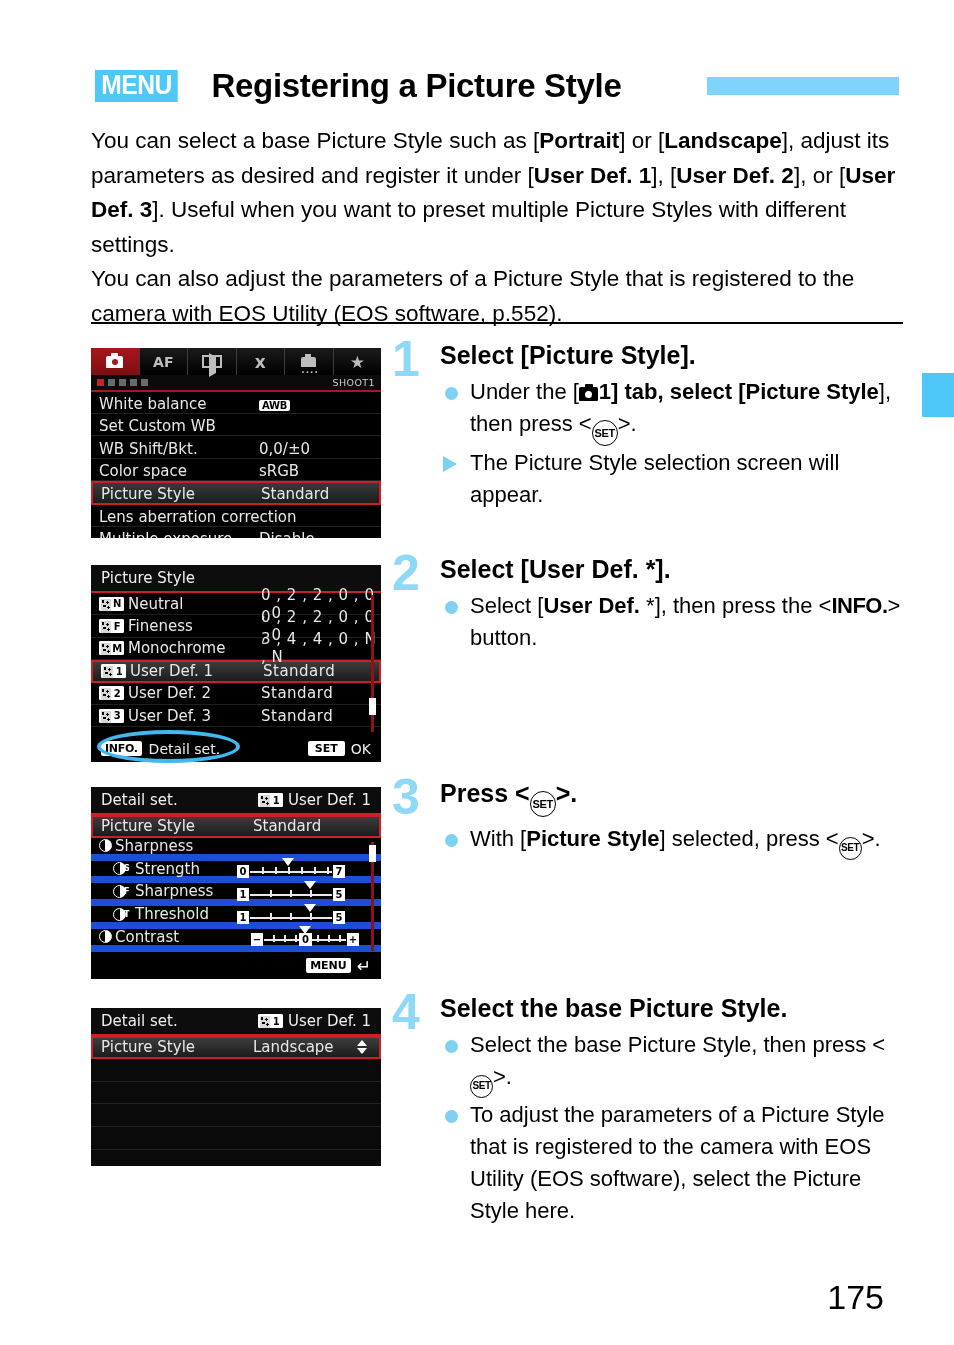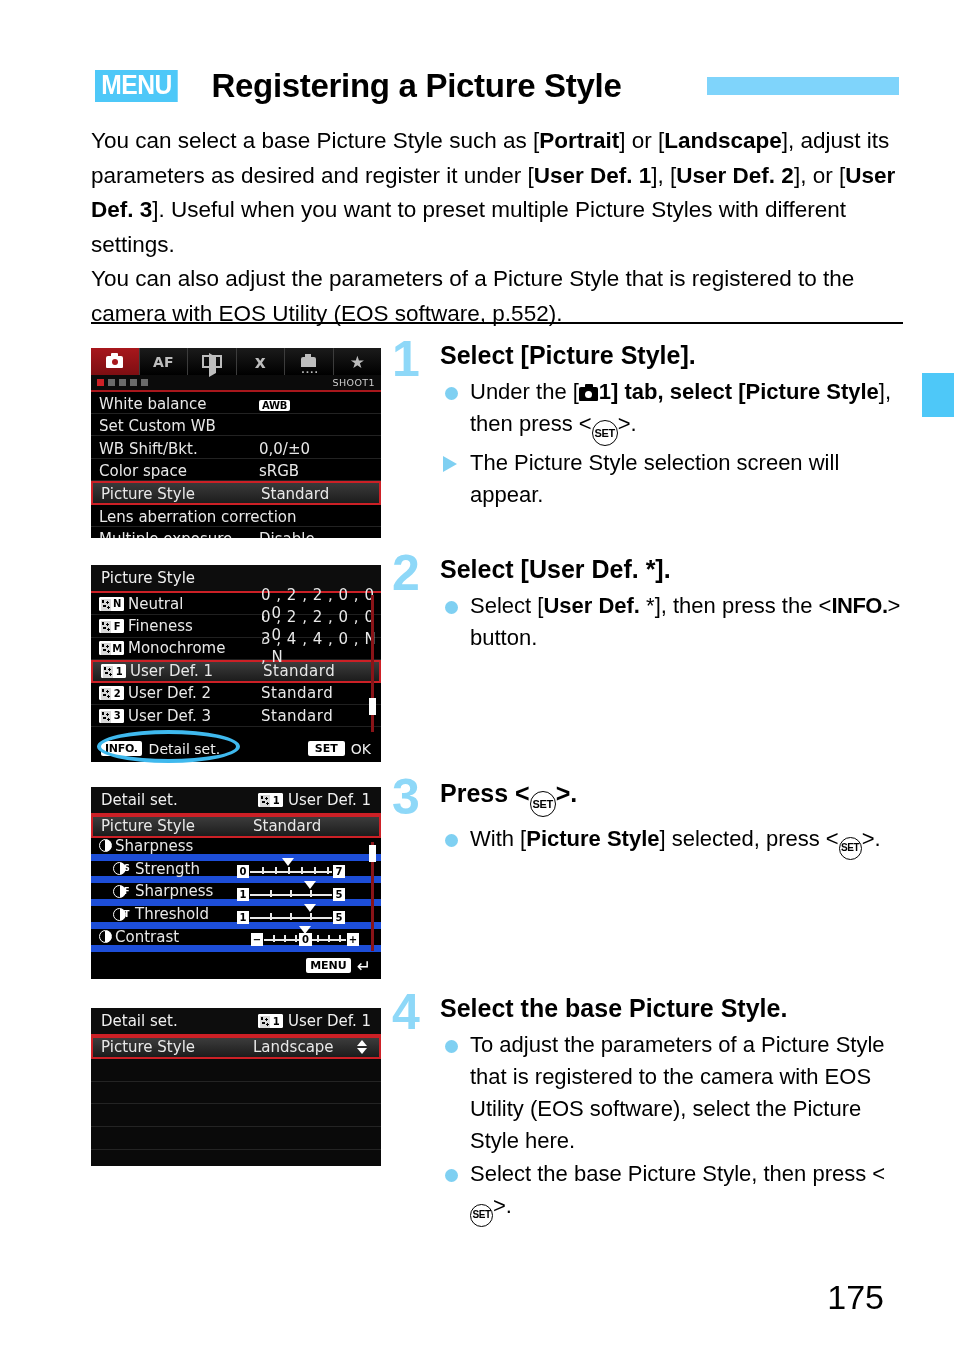--- a/index.html
+++ b/index.html
@@ -713,24 +713,24 @@
       </div>
     </div>
   </div>
 
   <div class="step" id="step4">
     <div class="step-num">4</div>
     <div class="step-head">Select the base Picture Style.</div>
     <div class="step-body">
       <div class="bullet-line">
         <span class="dot-b"></span>
-        <span>To adjust the parameters of a Picture Style that is registered to the camera with EOS Utility (EOS software), select the Picture Style here.</span>
+        <span>Select the base Picture Style, then press &lt;</span><span class="setkey small">SET</span><span>&gt;.</span>
       </div>
       <div class="bullet-line">
         <span class="dot-b"></span>
-        <span>Select the base Picture Style, then press &lt;</span><span class="setkey small">SET</span><span>&gt;.</span>
+        <span>To adjust the parameters of a Picture Style that is registered to the camera with EOS Utility (EOS software), select the Picture Style here.</span>
       </div>
     </div>
   </div>
 
   <div class="pageno">175</div>
 
 </div>
 
 </body></html>

